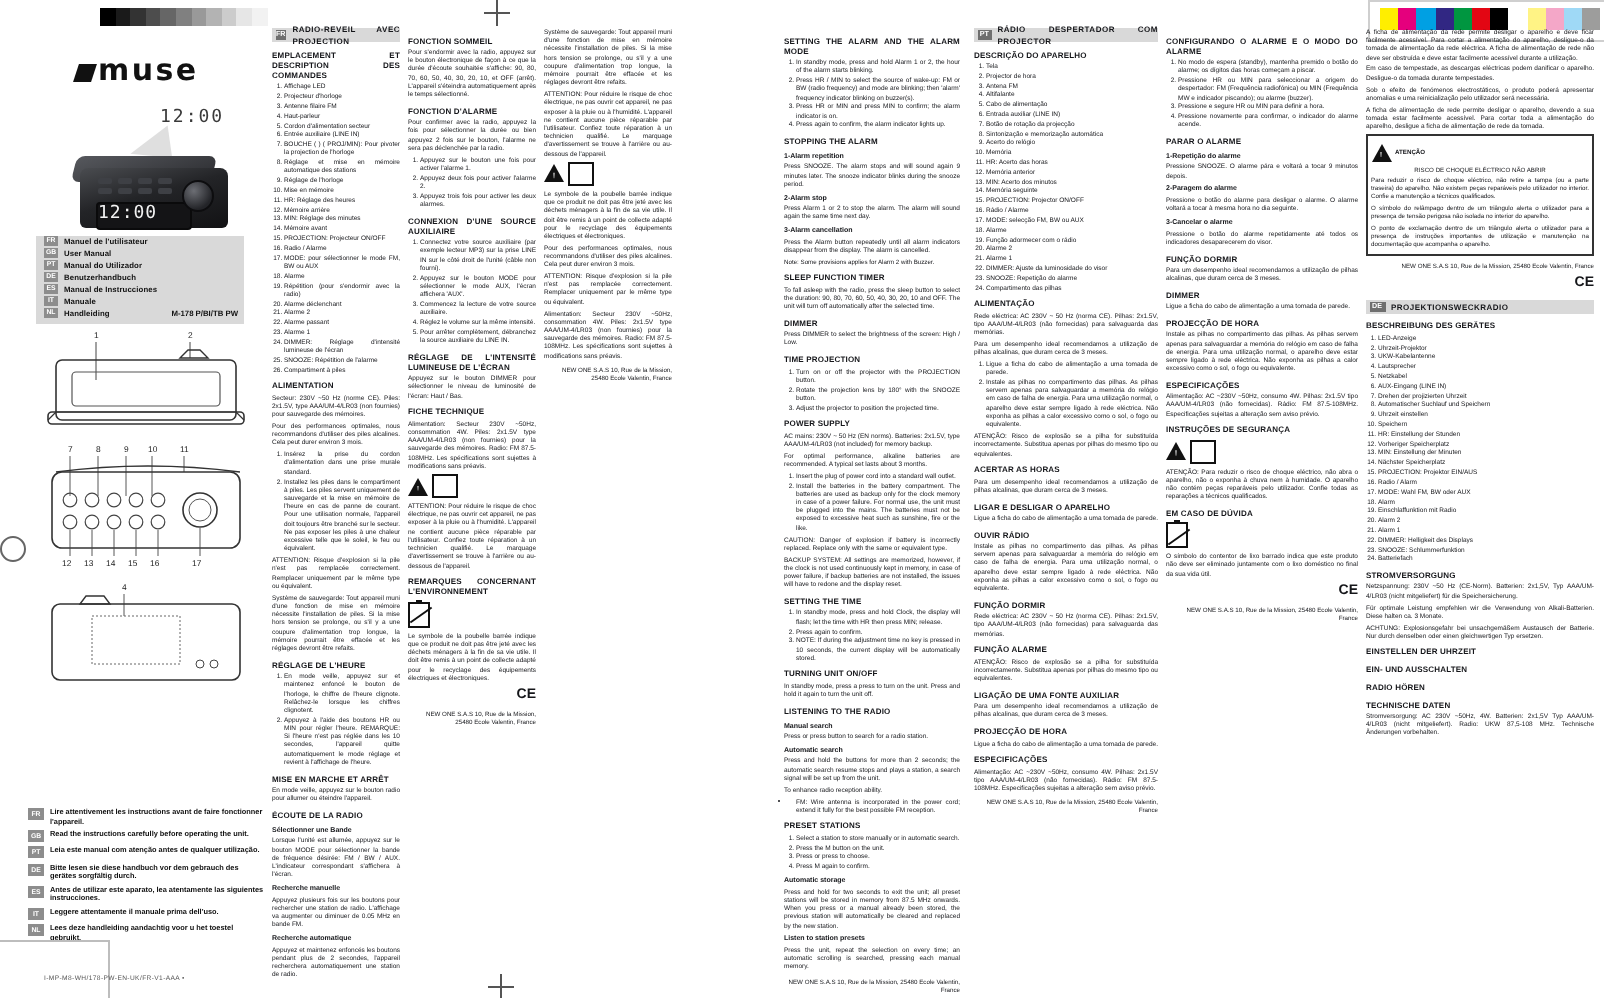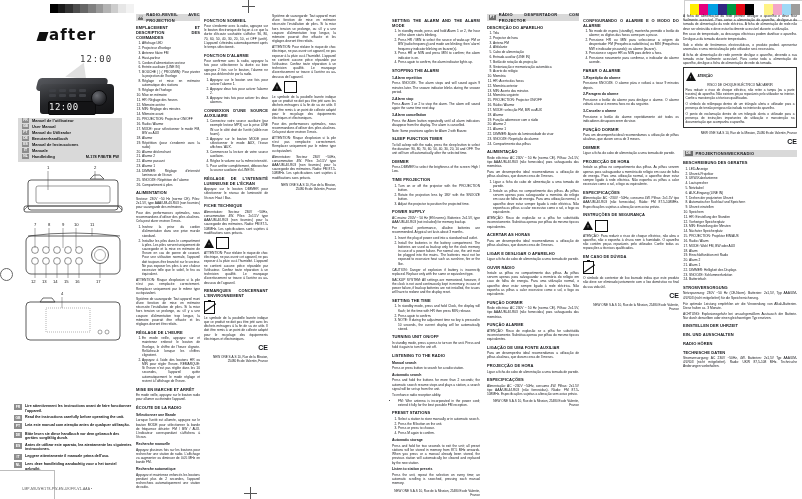--- a/index.html
+++ b/index.html
@@ -131,21 +131,21 @@
       <i style="background: rgb(255, 255, 255);"></i>
       <i style="background: rgb(255, 243, 133);"></i>
       <i style="background: rgb(244, 167, 200);"></i>
       <i style="background: rgb(159, 217, 246);"></i>
       <i style="background: rgb(157, 157, 156);"></i>
     </div>
   <div style="position:absolute;left:684px;top:0px;width:118px;height:19px;border:1px solid #cfcfcf;"></div>
 
   <div class="hero">
     <div class="brand">
-      <span class="bmark"></span><span>after</span>
+      <span class="bmark"></span><span>muse</span>
     </div>
     <div class="projnum">12:00</div>
     <div class="beam"></div>
     <div class="device">
       <div class="dev-top"></div>
       <div class="dev-body">
         <div class="dev-screen"></div>
         <div class="dev-digits">12:00</div>
         <div class="dev-knob"></div>
         <div class="dev-btn" style="left:9px;top:5px;"></div>

